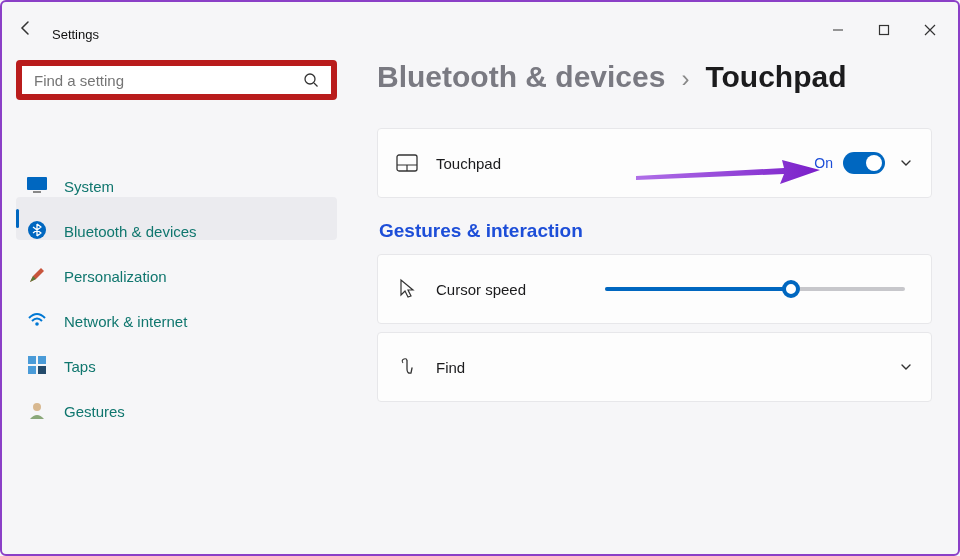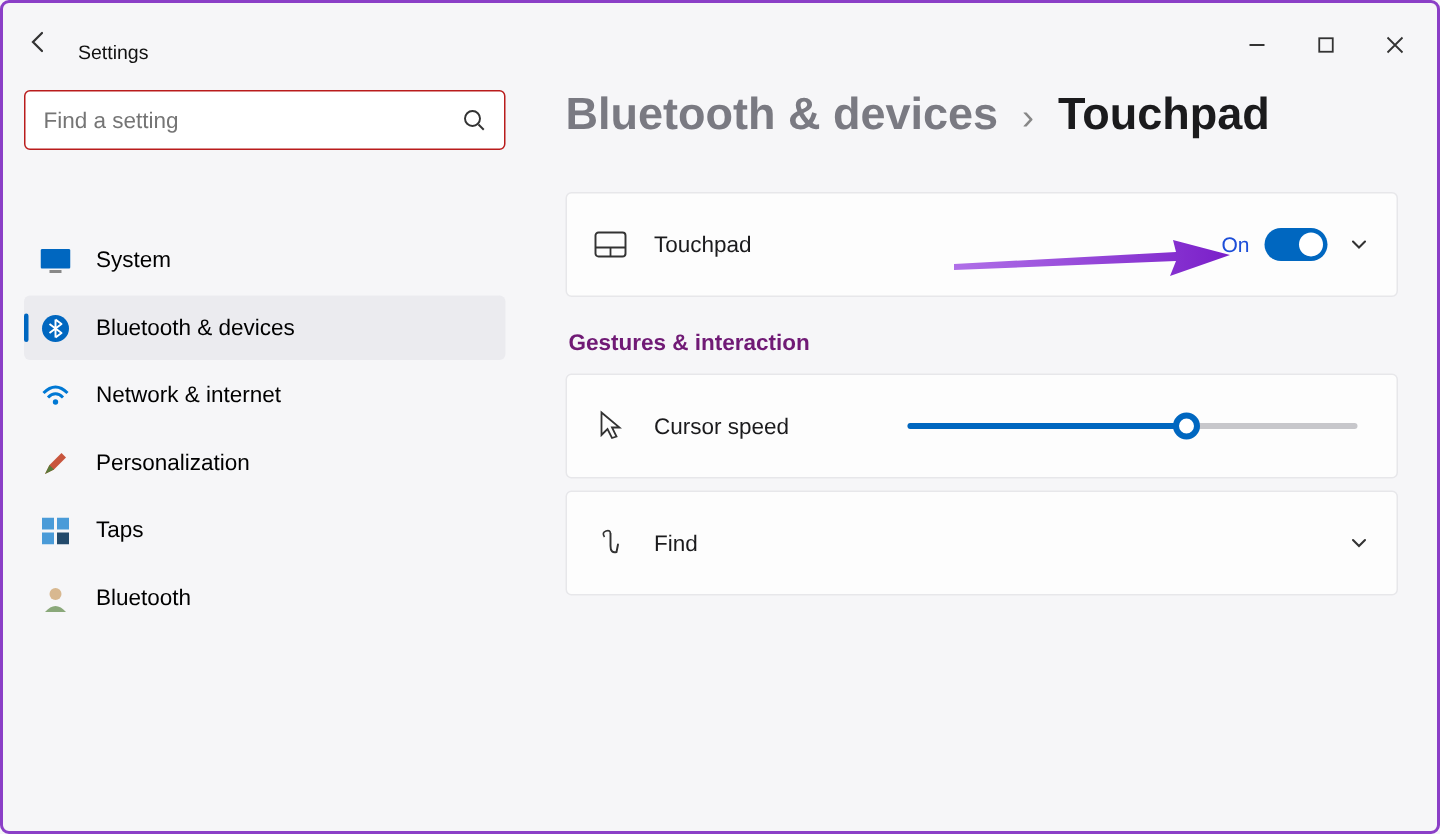--- a/index.html
+++ b/index.html
@@ -7,26 +7,26 @@
 
 .titlebar { height: 40px; display: flex; align-items: flex-end; padding: 0 10px; }
 .titlebar .back { width: 28px; height: 28px; display: flex; align-items: center; justify-content: center; cursor: pointer; }
 .titlebar .title { font-size: 13px; margin-left: 12px; color: #111; }
 .titlebar .win-controls { margin-left: auto; display: flex; gap: 22px; padding-right: 6px; }
 .titlebar .win-controls div { width: 24px; height: 24px; display: flex; align-items: center; justify-content: center; cursor: pointer; }
 
 .body-wrap { display: flex; }
 
 .sidebar { width: 345px; padding: 18px 10px 0 14px; }
-.search-box { background: #fff; border: 1px solid #b91c1c; border-radius: 4px; height: 40px; display: flex; align-items: center; padding: 0 12px; margin-bottom: 52px; }
+.search-box { background: #fff; border: 6px solid #b91c1c; border-radius: 4px; height: 40px; display: flex; align-items: center; padding: 0 12px; margin-bottom: 52px; }
 .search-box input { flex: 1; border: none; outline: none; font-size: 15px; background: transparent; color: #555; }
 .search-box .search-icon { color: #333; }
 
 .nav { display: flex; flex-direction: column; gap: 2px; }
-.nav-item { height: 43px; display: flex; align-items: center; border-radius: 4px; padding: 0 10px 0 8px; cursor: pointer; position: relative; font-size: 15px; color: #000000; }
+.nav-item { height: 43px; display: flex; align-items: flex-end; border-radius: 4px; padding: 0 10px 0 8px; cursor: pointer; position: relative; font-size: 15px; color: #0f766e; }
 .nav-item.selected { background: #ebebef; }
 .nav-item.selected::before { content: ""; position: absolute; left: 0; top: 12px; bottom: 12px; width: 3px; background: #0067c0; border-radius: 2px; }
 .nav-item .icon-slot { width: 26px; height: 20px; margin-right: 14px; display: flex; align-items: center; justify-content: center; }
 
 .main { flex: 1; padding: 18px 26px 0 30px; }
 .breadcrumb { display: flex; align-items: baseline; gap: 16px; margin-bottom: 34px; }
 .breadcrumb .crumb-parent { font-size: 30px; font-weight: 600; color: #7a7a82; }
 .breadcrumb .crumb-sep { font-size: 24px; color: #888; }
 .breadcrumb .crumb-current { font-size: 30px; font-weight: 600; color: #1b1b1d; }
 
@@ -34,21 +34,21 @@
 .card.expandable { cursor: pointer; }
 .card .card-icon { width: 22px; height: 22px; display: flex; align-items: center; justify-content: center; margin-right: 18px; color: #333; }
 .card .card-label { font-size: 15px; color: #1b1b1d; }
 .card .spacer { flex: 1; }
 .card .chev { margin-left: 14px; color: #333; }
 
 .toggle { width: 42px; height: 22px; background: #0067c0; border-radius: 11px; position: relative; margin-left: 10px; }
 .toggle .knob { position: absolute; right: 3px; top: 3px; width: 16px; height: 16px; background: #fff; border-radius: 50%; }
 .toggle-state { font-size: 14px; color: #1d4ed8; }
 
-.section-head { font-size: 15px; font-weight: 600; color: #701a75; margin: 22px 0 12px 2px; }
+.section-head { font-size: 19px; font-weight: 600; color: #1d4ed8; margin: 22px 0 12px 2px; }
 
 .slider-card { height: 70px; }
 .slider { position: relative; width: 300px; height: 4px; margin-left: auto; margin-right: 8px; }
 .slider .track-bg { position: absolute; inset: 0; background: #c7c7cb; border-radius: 2px; }
 .slider .track-fill { position: absolute; left: 0; top: 0; bottom: 0; width: 62%; background: #0067c0; border-radius: 2px; }
 .slider .thumb { position: absolute; left: 62%; top: 50%; transform: translate(-50%,-50%); width: 18px; height: 18px; border-radius: 50%; background: #fff; border: 4px solid #0067c0; }
 
 
 .annot-arrow { position: absolute; left: 632px; top: 152px; pointer-events: none; }
 
@@ -110,56 +110,56 @@
         <span class="icon-slot">
             <svg width="20" height="20">
               <circle cx="10" cy="10" r="9" fill="#0067c0"></circle>
               <path d="M10 4 L10 16 M10 4 L14 7 L6 13 M10 16 L14 13 L6 7" stroke="#fff" stroke-width="1.3" fill="none" stroke-linejoin="round"></path>
             </svg>
           </span>
         <span>Bluetooth &amp; devices</span>
       </div>
       <div class="nav-item">
         <span class="icon-slot">
+            <svg width="20" height="20">
+              <path d="M3 17 L6 11 L14 3 L17 6 L9 14 Z" fill="#c8553d"></path>
+              <path d="M3 17 L6 11 L9 14 Z" fill="#5a7a3a"></path>
+            </svg>
+          </span>
+        <span>Personalization</span>
+      </div>
+      <div class="nav-item">
+        <span class="icon-slot">
             <svg width="20" height="16">
               <path d="M2 6 Q10 -2 18 6" stroke="#0078d4" stroke-width="2" fill="none"></path>
               <path d="M5 9 Q10 4 15 9" stroke="#0078d4" stroke-width="2" fill="none"></path>
               <circle cx="10" cy="12" r="1.8" fill="#0078d4"></circle>
             </svg>
           </span>
         <span>Network &amp; internet</span>
-      </div>
-      <div class="nav-item">
-        <span class="icon-slot">
-            <svg width="20" height="20">
-              <path d="M3 17 L6 11 L14 3 L17 6 L9 14 Z" fill="#c8553d"></path>
-              <path d="M3 17 L6 11 L9 14 Z" fill="#5a7a3a"></path>
-            </svg>
-          </span>
-        <span>Personalization</span>
       </div>
       <div class="nav-item">
         <span class="icon-slot">
             <svg width="18" height="18">
               <rect x="0" y="0" width="8" height="8" fill="#4a9bd8"></rect>
               <rect x="10" y="0" width="8" height="8" fill="#4a9bd8"></rect>
               <rect x="0" y="10" width="8" height="8" fill="#4a9bd8"></rect>
               <rect x="10" y="10" width="8" height="8" fill="#234a6b"></rect>
             </svg>
           </span>
         <span>Taps</span>
       </div>
       <div class="nav-item">
         <span class="icon-slot">
             <svg width="18" height="18">
               <circle cx="9" cy="6" r="4" fill="#d8b890"></circle>
               <path d="M2 18 Q9 10 16 18 Z" fill="#8aa87a"></path>
             </svg>
           </span>
-        <span>Bluetooth</span>
+        <span>Gestures</span>
       </div>
     </div>
   </div>
 
   <div class="main">
     <div class="breadcrumb">
       <span class="crumb-parent">Bluetooth &amp; devices</span>
       <span class="crumb-sep">›</span>
       <span class="crumb-current">Touchpad</span>
     </div>

